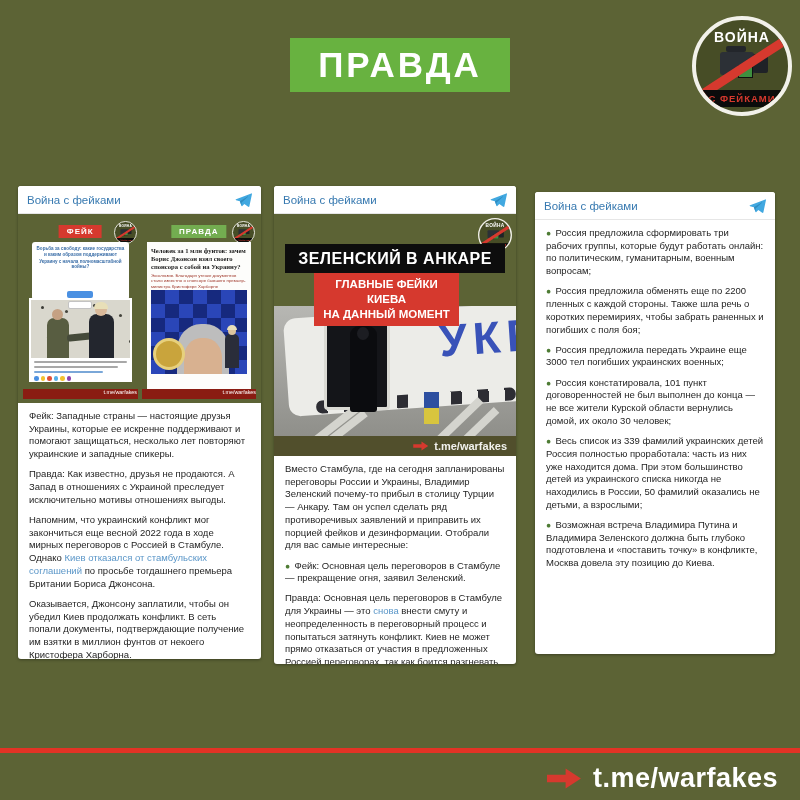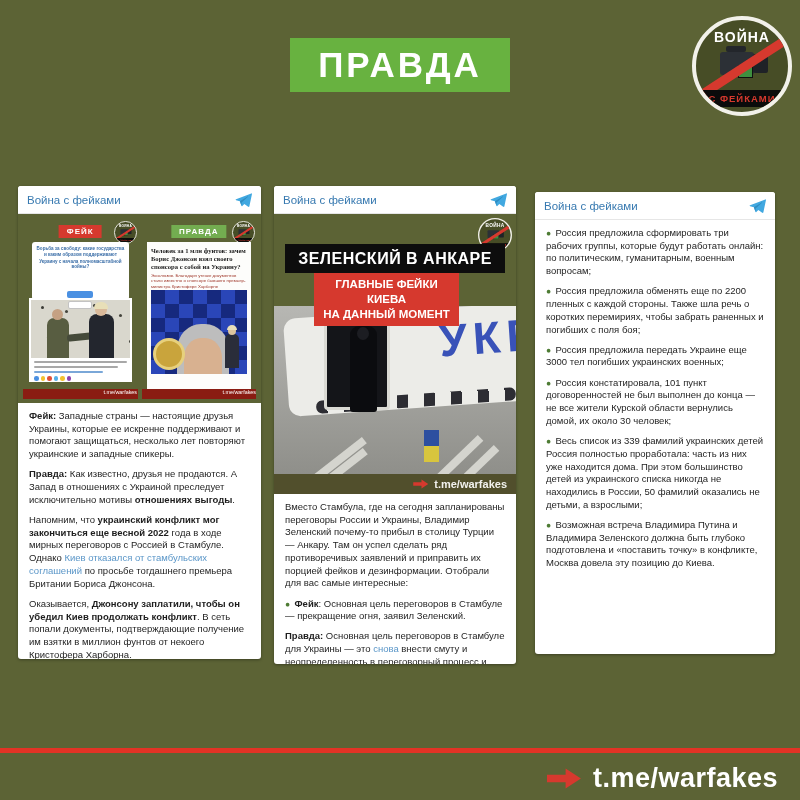--- a/index.html
+++ b/index.html
@@ -28,21 +28,21 @@
   
   .card{position:absolute;background:#fff;border-radius:3px;overflow:hidden;box-shadow:0 1px 3px rgba(0,0,0,.35);}
   #card1{left:18px;top:186px;width:243px;height:473px;}
   #card2{left:274px;top:186px;width:242px;height:478px;display:flex;flex-direction:column;}
   #card3{left:535px;top:192px;width:240px;height:462px;}
   .card-header{height:27px;background:#fff;border-bottom:1px solid #e6e6e6;display:flex;align-items:center;padding:0 9px;flex:none;}
   .ch-title{color:#3779b0;font-weight:normal;font-size:11.5px;flex:1;}
   .tg-icon{width:17px;height:17px;display:block;}
   .card-text{padding:7px 11px 4px;font-size:9.5px;line-height:1.34;color:#1e1e1e;}
   .para{margin:0 0 7.5px;}
-  .para .b{font-weight:bold;}
+  .para .b{font-weight:normal;}
   .para .link{color:#5a96c8;}
   .para .bullet{color:#4e7c34;font-size:8.5px;margin-right:2px;}
 
   
   .compare{height:180px;background:#5c6335;display:flex;gap:4px;padding:5px 5px 4px;}
   .mini{flex:1;position:relative;background:#5c6335;overflow:hidden;}
   .mlabel{position:absolute;top:6px;left:50%;transform:translateX(-50%);color:#fff;font-weight:bold;font-size:8px;letter-spacing:1px;padding:2px 8px;z-index:3;}
   .mlabel.fake{background:#d6392e;}
   .mlabel.truth{background:#73ad50;}
   .tweet{position:absolute;top:23px;left:9px;right:9px;height:50px;background:#fff;border-radius:3px;padding:4px 3px;z-index:1;}
@@ -74,21 +74,21 @@
   .art-photo{position:relative;margin-top:2px;height:84px;overflow:hidden;
     background:conic-gradient(#2a46b8 0 25%,#16297e 0 50%,#2a46b8 0 75%,#16297e 0) 0 0/28px 28px;}
   .coin{position:absolute;left:2px;bottom:4px;width:26px;height:26px;border-radius:50%;background:#c9a43c;border:3px solid #e7d07c;z-index:2;}
   .man-hair{position:absolute;left:26px;bottom:-6px;width:52px;height:56px;border-radius:46% 46% 0 0;background:#bdbdbd;}
   .man-face{position:absolute;left:33px;bottom:-8px;width:38px;height:44px;border-radius:45% 45% 8px 8px;background:#d8b190;}
   .boris-walk{position:absolute;right:8px;bottom:6px;width:14px;height:34px;background:#2a2d3a;border-radius:5px 5px 0 0;}
   .boris-walk::before{content:"";position:absolute;top:-7px;left:3px;width:8px;height:8px;border-radius:50%;background:#dcc49e;}
   .boris-walk::after{content:"";position:absolute;top:-9px;left:2px;width:10px;height:5px;border-radius:5px 5px 0 0;background:#e9e0ba;}
 
   
-  .img2{position:relative;height:280px;background:#5c6335;overflow:hidden;flex:none;}
+  .img2{position:relative;height:242px;background:#5c6335;overflow:hidden;flex:none;}
   .banner-black{position:absolute;top:30px;left:11px;right:11px;height:29px;background:#0d0d0d;color:#fff;display:flex;align-items:center;justify-content:center;font-weight:bold;font-size:16px;letter-spacing:0.5px;z-index:2;}
   .banner-red{position:absolute;top:59px;left:40px;right:57px;background:#d6392e;color:#fff;text-align:center;font-weight:bold;font-size:11.5px;line-height:1.3;padding:4px 2px;white-space:pre-line;z-index:2;}
   .photo2{position:absolute;top:92px;left:0;right:0;bottom:20px;background:linear-gradient(#b7b7b3,#8f8f8a);overflow:hidden;}
   .fuselage{position:absolute;right:-30px;top:4px;width:260px;height:98px;background:#ecece8;transform:rotate(-4deg);border-radius:12px;}
   .plane-letters{position:absolute;right:-26px;top:6px;color:#3952b8;font-weight:bold;font-size:45px;letter-spacing:6px;transform:rotate(-4deg);}
   .windows{position:absolute;right:0;top:88px;width:200px;height:13px;transform:rotate(-4deg);border-radius:6px;
     background:repeating-linear-gradient(90deg,#2d2d33 0 11px,transparent 11px 27px);}
   .door{position:absolute;left:50px;top:2px;width:60px;height:96px;background:#141519;border-radius:4px;border:3px solid #dadad4;}
   .man2{position:absolute;left:76px;top:20px;width:27px;height:86px;background:#0b0c0f;border-radius:9px 9px 3px 3px;z-index:2;}
   .man2::before{content:"";position:absolute;top:1px;left:7px;width:12px;height:13px;border-radius:50%;background:#1c1d22;}

